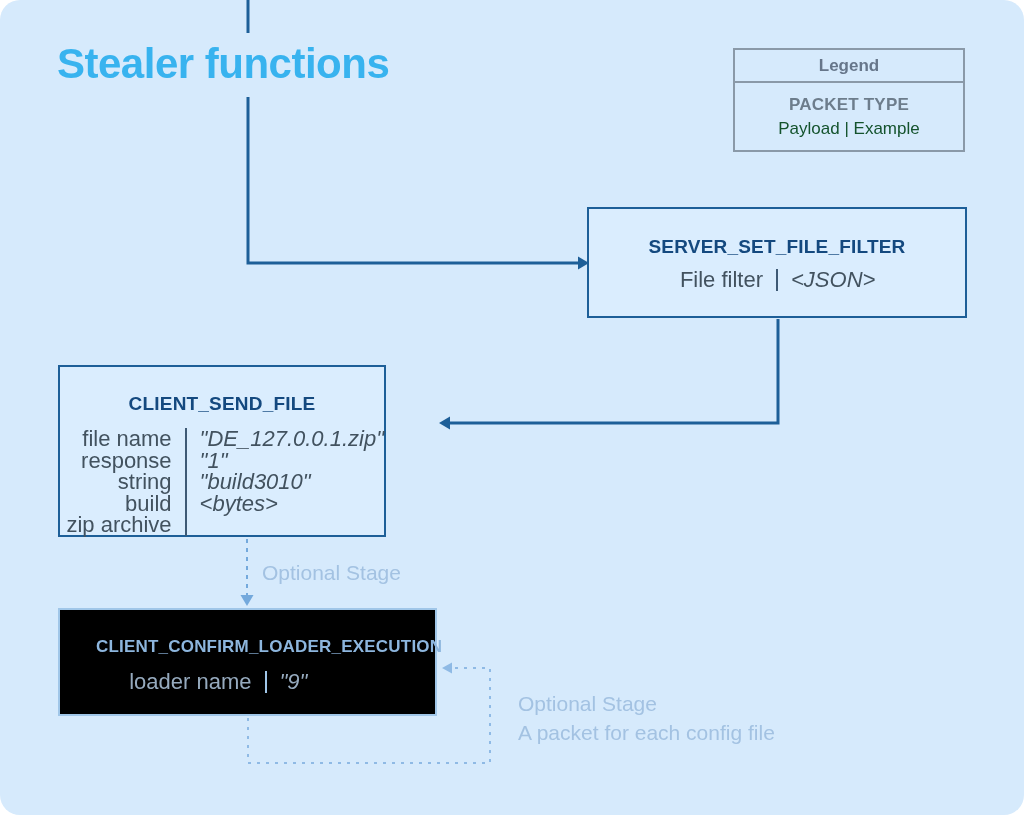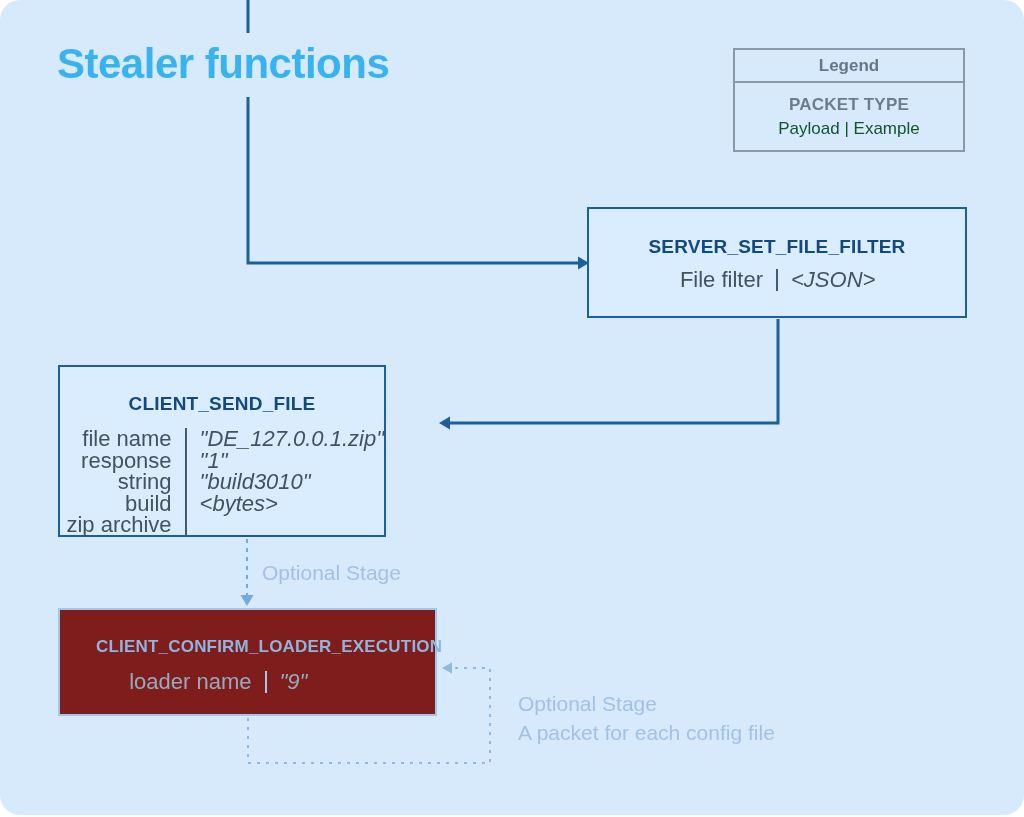--- a/index.html
+++ b/index.html
@@ -16,21 +16,21 @@
     border:2px solid #8a99a8;box-sizing:border-box;}
   .legend-header{height:31px;border-bottom:2px solid #8a99a8;display:flex;
     align-items:center;justify-content:center;font-size:17px;font-weight:600;color:#66768a;}
   .legend-body{height:68px;display:flex;flex-direction:column;align-items:center;justify-content:center;}
   .legend-packet-type{font-size:17px;font-weight:bold;color:#6d7d8c;letter-spacing:0.2px;}
   .legend-payload-example{font-size:17px;color:#14532d;margin-top:4px;}
 
   
   .packet-box{position:absolute;box-sizing:border-box;background:#daedfe;}
   .packet-box.solid{border:2.5px solid #1d5f98;}
-  .packet-box.faded{border:2px solid #a0c6e8;background:#7f1d1d;padding-left:36px;}
+  .packet-box.faded{border:2px solid #a0c6e8;background:#000000;padding-left:36px;}
   .packet-title{text-align:center;font-weight:bold;letter-spacing:0.2px;}
   .solid .packet-title{font-size:19px;color:#14497f;}
   .faded .packet-title{font-size:17px;color:#8db6de;}
   .packet-fields{display:flex;align-items:stretch;}
   .packet-fields .col{flex:1 1 0;font-size:22px;line-height:21.5px;}
   .packet-fields .labels{text-align:right;padding-right:13px;}
   .packet-fields .values{text-align:left;padding-left:13px;font-style:italic;}
   .solid .packet-fields .col{color:#42525f;}
   .faded .packet-fields .col{color:#96aabe;}
   .field-divider{width:2px;flex:0 0 2px;}

